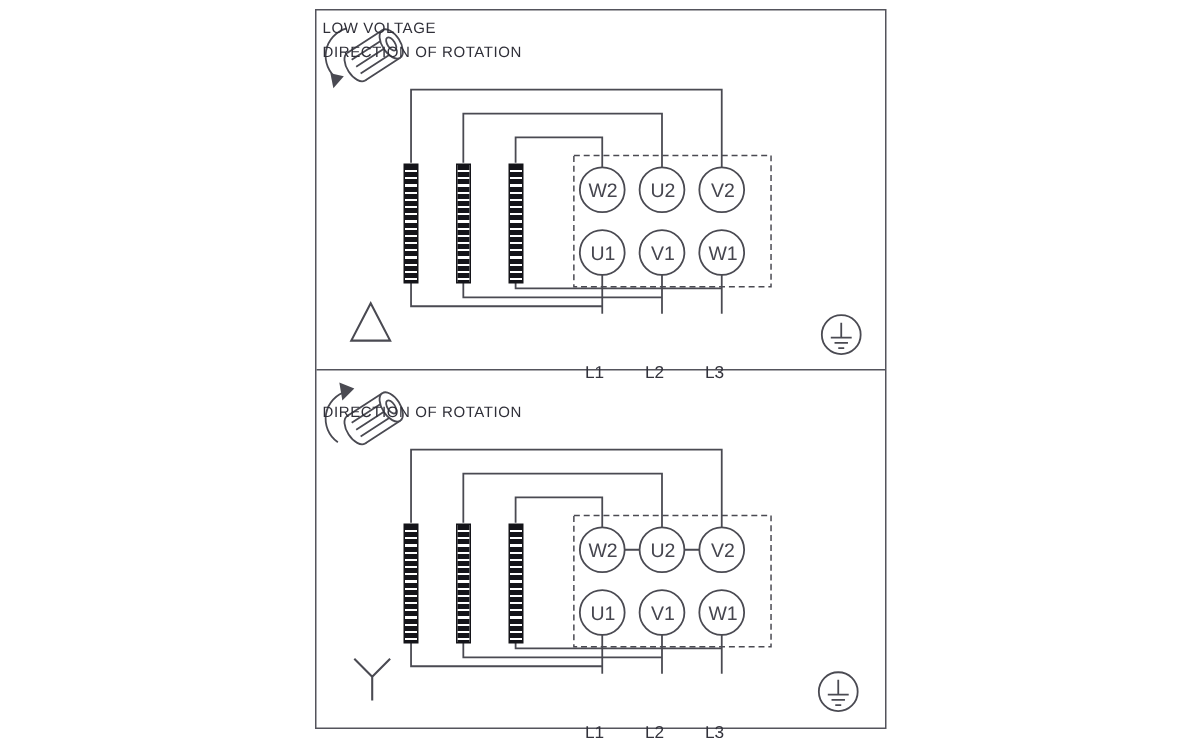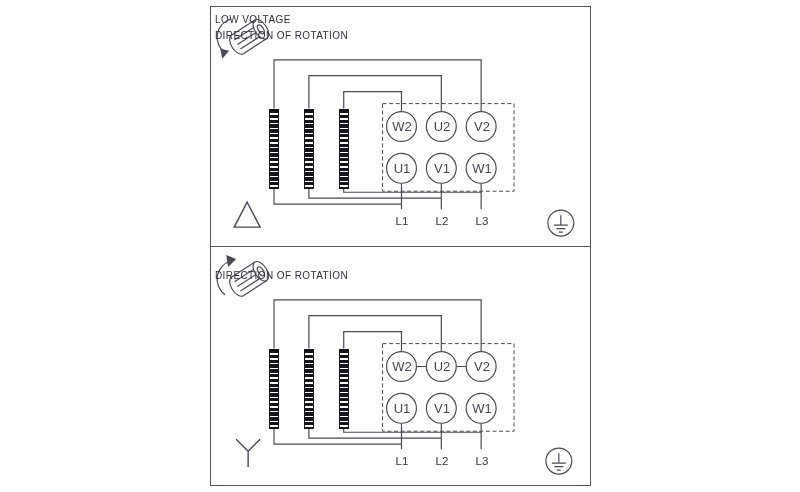--- a/index.html
+++ b/index.html
@@ -14,22 +14,22 @@
   .w{fill:none;stroke:#4a4a52;stroke-width:1.2;}
   .c{fill:#ffffff;stroke:#4a4a52;stroke-width:1.2;}
   .dash{fill:none;stroke:#4a4a52;stroke-width:1;stroke-dasharray:4 2.6;}
   .sym{fill:none;stroke:#4a4a52;stroke-width:1.4;}
   .title,.subtitle{position:absolute;left:4px;right:0;text-align:left;font-size:10px;
     letter-spacing:.4px;color:#2f2f38;}
   .title{top:7px;}
   .subtitle{top:23px;}
   .tlabel{position:absolute;width:30px;height:16px;line-height:16px;text-align:center;
     font-size:13px;color:#46464f;}
-  .llabel{position:absolute;width:24px;height:14px;line-height:14px;text-align:center;
-    font-size:11.5px;color:#33333c;}
+  .llabel{position:absolute;width:24px;height:14px;line-height:14px;text-align:left;
+    font-size:11.5px;color:#33333c;margin-top:28px;}
   .bar{position:absolute;width:10px;height:80px;border:1px solid #141419;
     background:repeating-linear-gradient(180deg,#141419 0 3.4px,#ffffff 3.4px 4.8px);}
 </style>
 </head>
 <body>
 
 <div class="screen">
   <div class="frame">
 
     <section class="panel panel-low">

